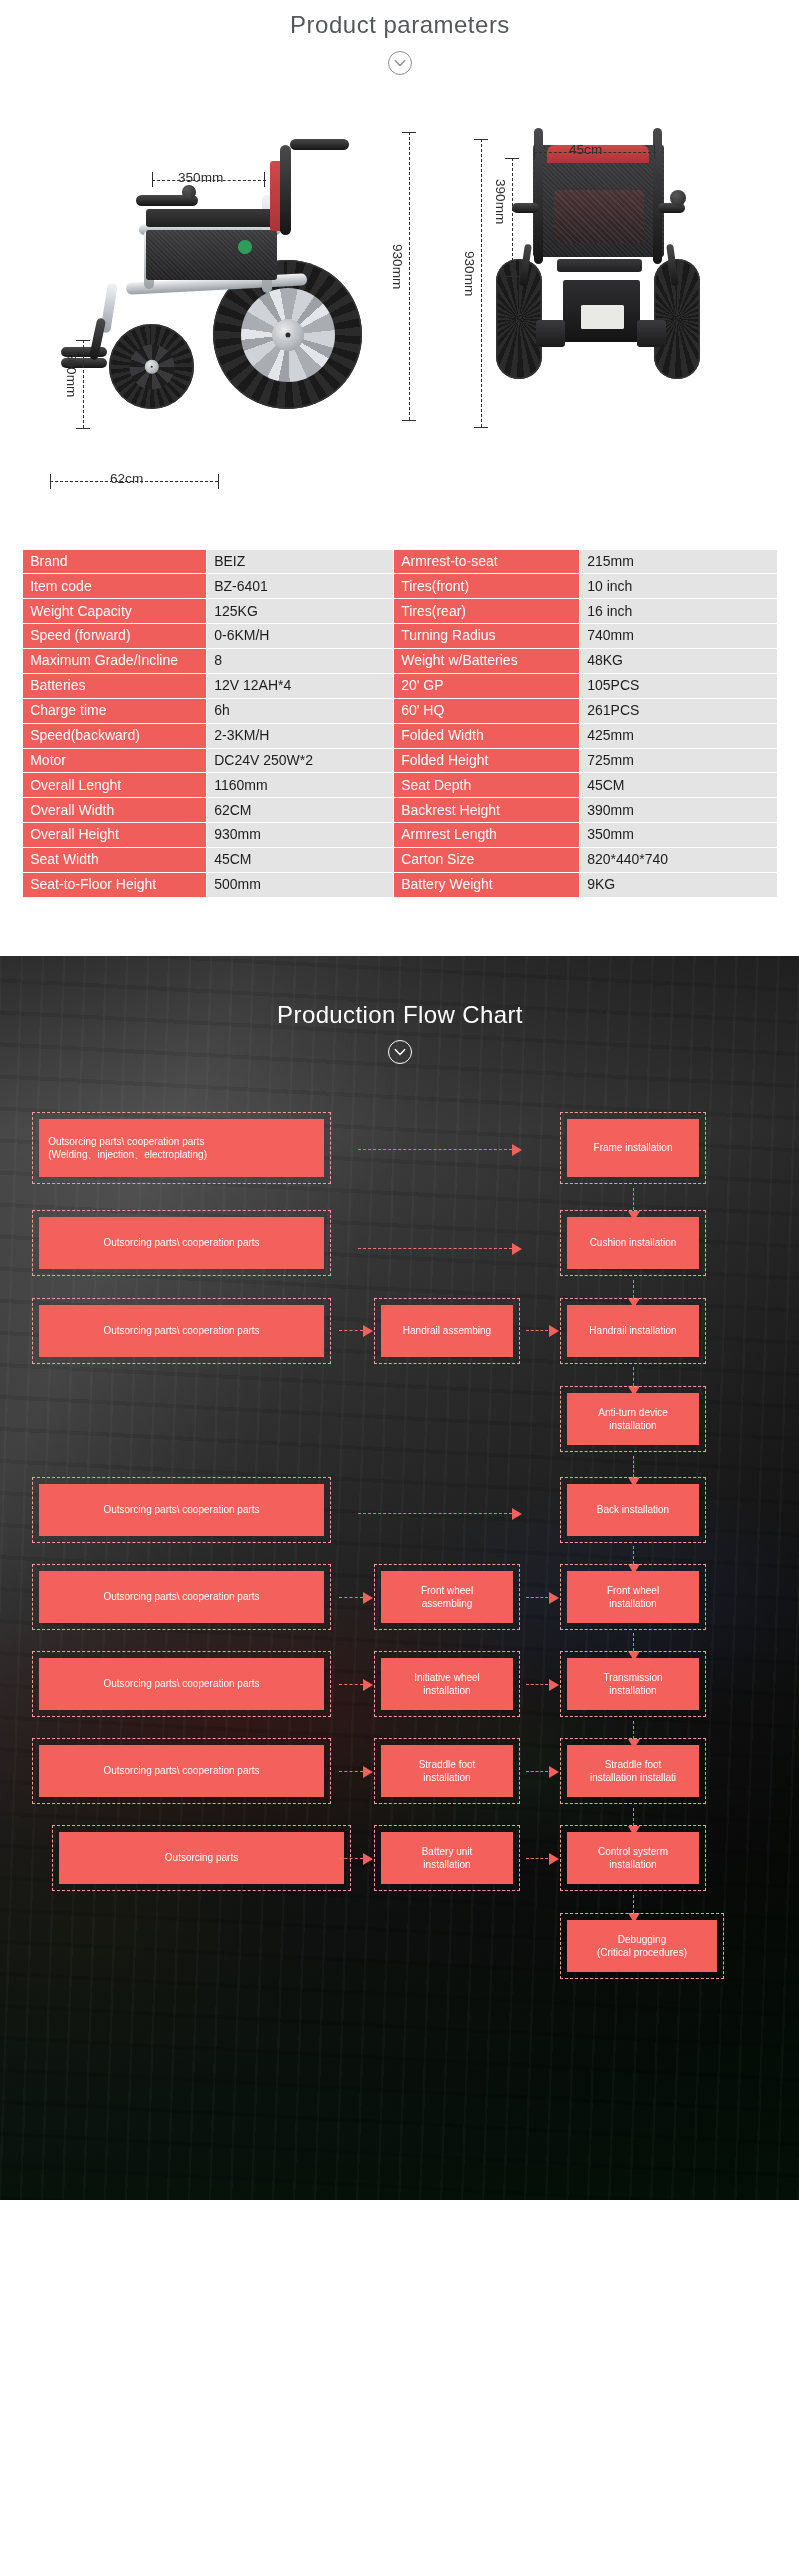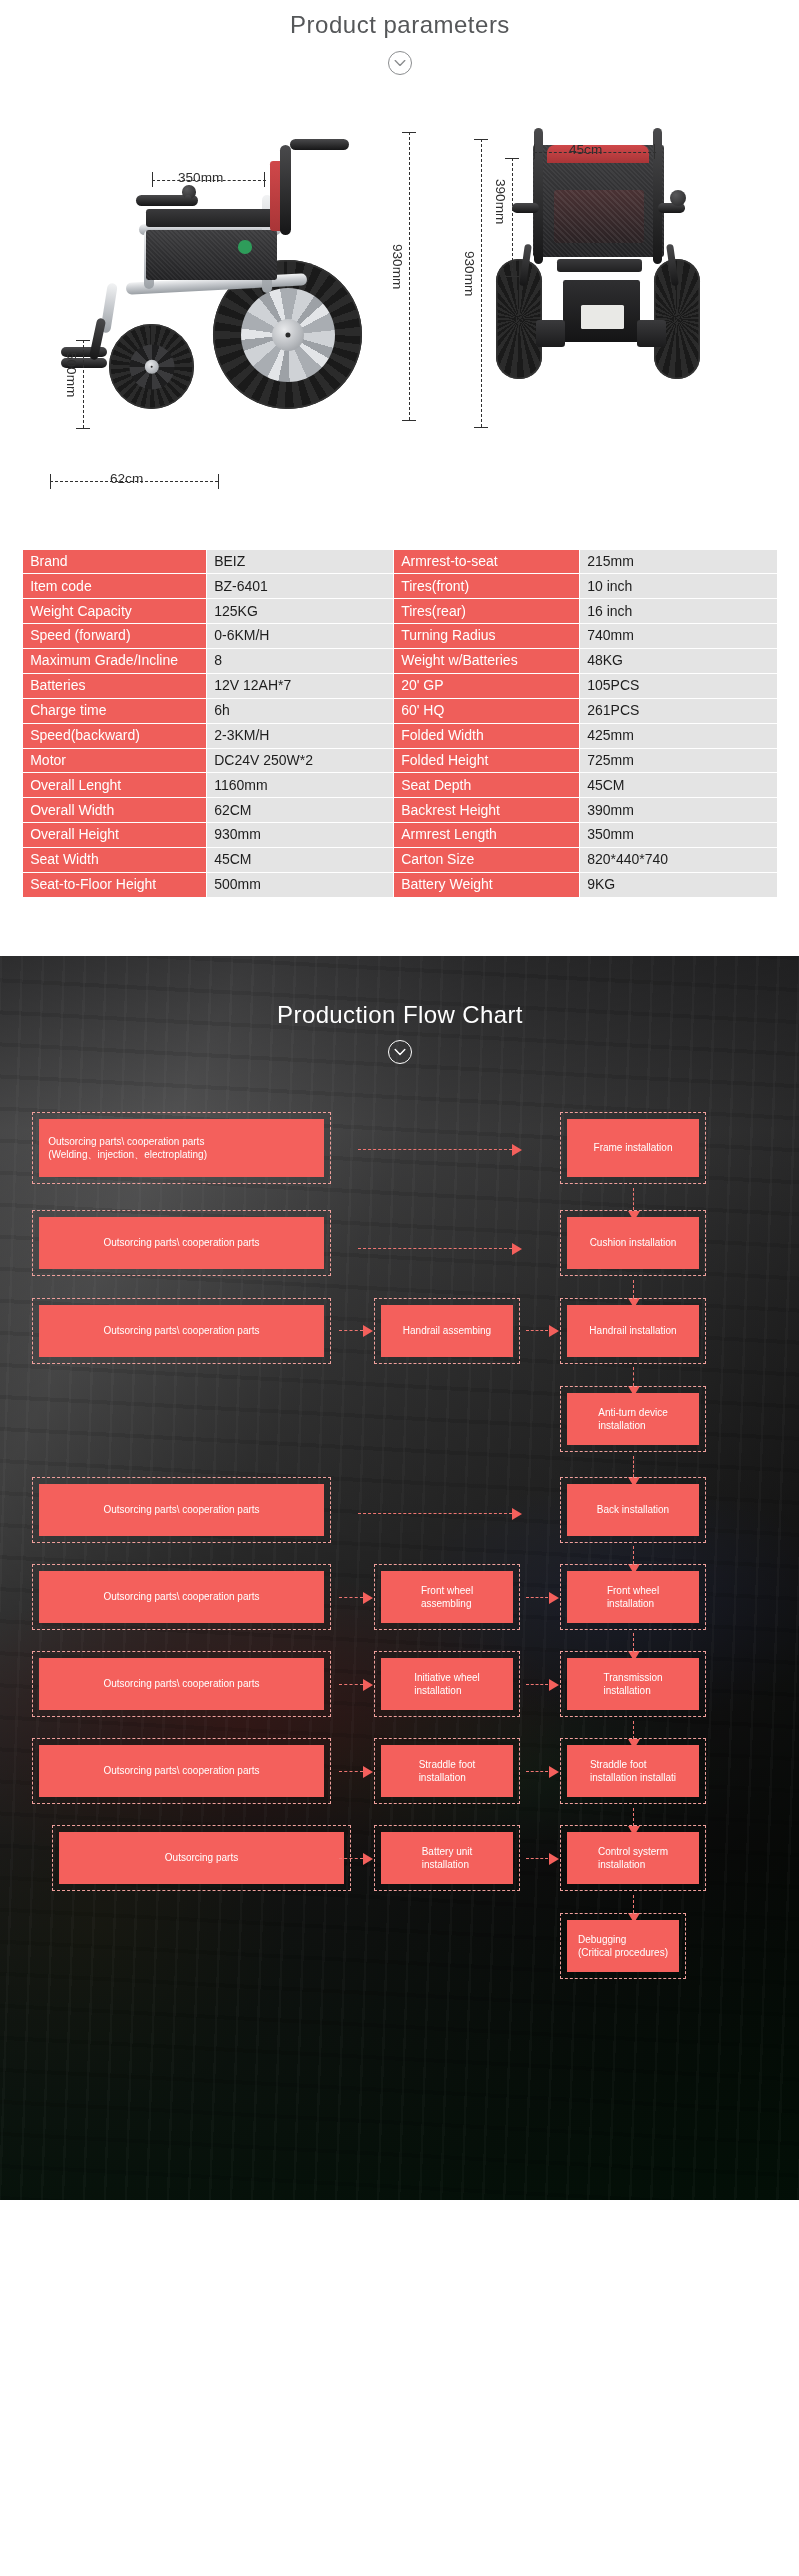--- a/index.html
+++ b/index.html
@@ -218,21 +218,21 @@
     border: 0.8px dashed #f0a09c;
     padding: 5.6px;
   }
   .fbox > .fill {
     width: 100%; height: 100%;
     background: #f4605c;
     color: #ffffff;
     display: flex;
     align-items: center;
     justify-content: center;
-    text-align: left;
+    text-align: center;
     font-size: 10px;
     line-height: 1.35;
     padding: 3.2px 4.8px;
   }
   .fbox.left > .fill { justify-content: flex-start; text-align: left; padding-left: 9.6px; }
 
   .arrow-h {
     position: absolute;
     height: 0;
     border-top: 1.1px dashed #f07672;
@@ -412,21 +412,21 @@
           <td class="v col-v2">740mm</td>
         </tr>
       <tr>
           <td class="k col-k1">Maximum Grade/Incline</td>
           <td class="v col-v1">8</td>
           <td class="k col-k2">Weight w/Batteries</td>
           <td class="v col-v2">48KG</td>
         </tr>
       <tr>
           <td class="k col-k1">Batteries</td>
-          <td class="v col-v1">12V 12AH*7</td>
+          <td class="v col-v1">12V 12AH*4</td>
           <td class="k col-k2">20' GP</td>
           <td class="v col-v2">105PCS</td>
         </tr>
       <tr>
           <td class="k col-k1">Charge time</td>
           <td class="v col-v1">6h</td>
           <td class="k col-k2">60' HQ</td>
           <td class="v col-v2">261PCS</td>
         </tr>
       <tr>
@@ -581,19 +581,19 @@
     <div class="arrow-h" style="left:339px; top:794px; width:24px;"></div>
     <div class="fbox" style="left:374px; top:761px; width:146px; height:66px;">
       <div class="fill">Battery unit<br>installation</div>
     </div>
     <div class="arrow-h" style="left:526px; top:794px; width:22.4px;"></div>
     <div class="fbox" style="left:560px; top:761px; width:146px; height:66px;">
       <div class="fill">Control systerm<br>installation</div>
     </div>
     <div class="arrow-v" style="left:633px; top:831px; height:17.6px;"></div>
 
-    <div class="fbox" style="left:560px; top:849px; width:126px; height:66px;">
+    <div class="fbox" style="left:560px; top:849px; width:164px; height:66px;">
       <div class="fill">Debugging<br>(Critical procedures)</div>
     </div>
 
   </div>
 </div>
 
 
 </body></html>

